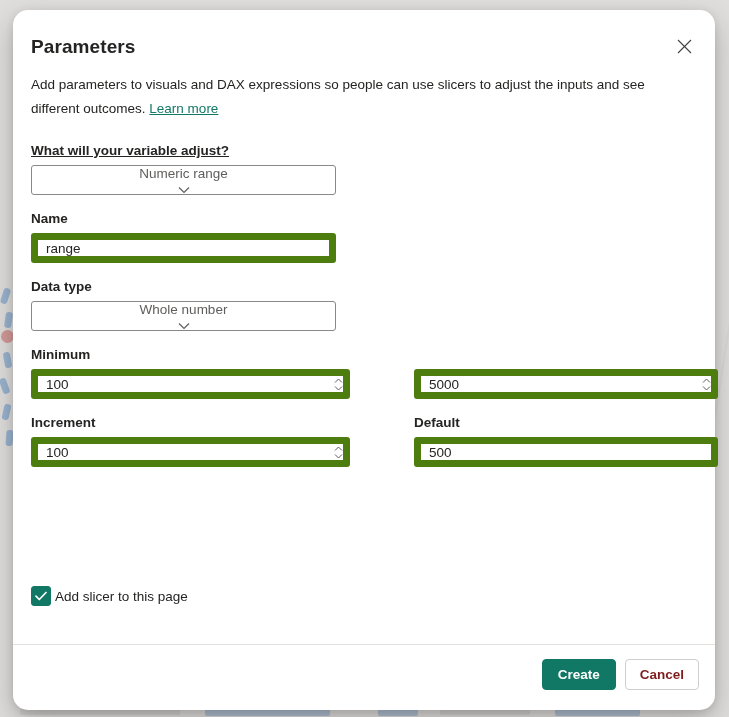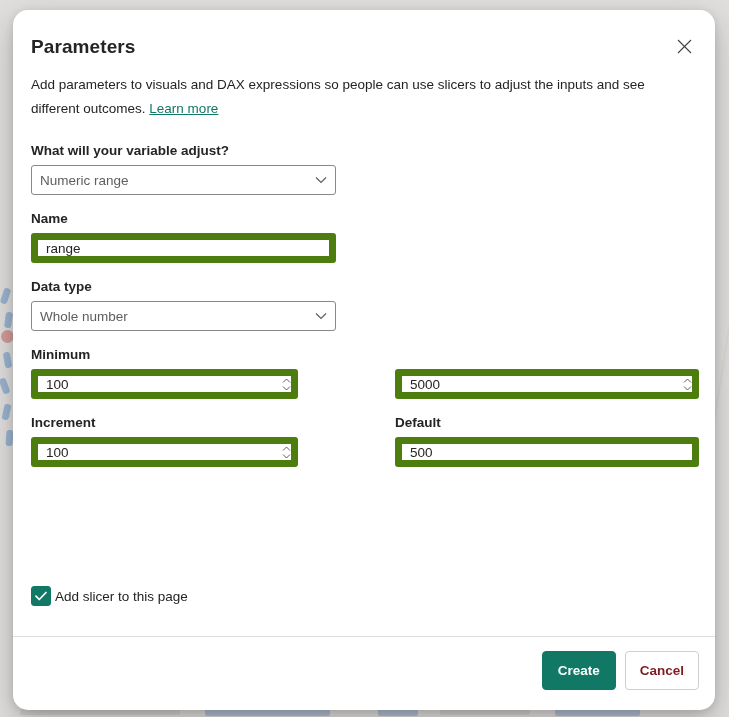--- a/index.html
+++ b/index.html
@@ -42,73 +42,74 @@
     cursor: pointer; background: transparent; border: none; color: #424242;
   }
 
   .dlg-desc {
     margin-top: 15px; font-size: 13.5px; line-height: 24px;
     color: #252423; max-width: 648px;
   }
   .link { color: #117865; text-decoration: underline; cursor: pointer; }
 
   .field-label { font-size: 13.5px; font-weight: 700; color: #252423; margin-bottom: 7px; }
-  .mt-first { margin-top: 22px; }
+  .mt-first { margin-top: 22px; text-decoration: underline; }
   .mt-field { margin-top: 16px; }
 
   .control {
     width: 305px; height: 30px;
     border: 1px solid #8a8886; border-radius: 3px;
     background: #fff;
     display: flex; align-items: center;
     font-size: 13.5px; padding: 0 8px;
     position: relative;
+    flex-direction: column;
   }
   .dropdown { cursor: pointer; color: #605e5c; justify-content: space-between; }
   .dropdown .chev { color: #605e5c; display: flex; align-items: center; }
 
   .text-input {
     width: 305px; height: 30px;
     border: 7px solid #4d7c0f; border-radius: 3px;
     font-family: "Liberation Sans", sans-serif;
     font-size: 13.5px; color: #252423; padding: 0 8px;
     outline: none; background: #fff;
   }
   .text-input.wide { width: 304px; }
 
-  .spin-wrap { position: relative; width: 267px; }
+  .spin-wrap { position: relative; width: 319px; }
   .spin-wrap.wide { width: 304px; }
   .spin-wrap .text-input { width: 100%; padding-right: 26px; }
   .spinners {
     position: absolute; right: 7px; top: 0; height: 30px;
     display: flex; flex-direction: column; justify-content: center;
     gap: 1px; color: #605e5c;
   }
   .spinners span { display: flex; line-height: 0; cursor: pointer; }
 
-  .row2 { display: grid; grid-template-columns: 305px 304px; column-gap: 59px; }
+  .row2 { display: grid; grid-template-columns: 305px 304px; column-gap: 78px; }
 
   .checkbox-row { margin-top: 119px; display: flex; align-items: center; gap: 4px; }
   .checkbox {
     width: 20px; height: 20px; border-radius: 3px;
     background: #117865; border: 1px solid #117865;
     display: flex; align-items: center; justify-content: center;
     cursor: pointer; flex: 0 0 auto;
   }
   .checkbox-label { font-size: 13.5px; color: #252423; }
 
   .dlg-divider { margin-top: 30px; height: 1px; background: #e1dfdd; width: 100%; flex: 0 0 auto; }
 
   .dlg-footer {
     flex: 0 0 auto;
     padding: 14px 16px 20px 16px;
     display: flex; justify-content: flex-end; gap: 9px; align-items: flex-start;
   }
   .btn {
-    height: 39px; min-width: 74px; padding: 0 14px;
+    height: 31px; min-width: 74px; padding: 0 14px;
     border-radius: 4px; font-family: "Liberation Sans", sans-serif;
     font-size: 13.5px; font-weight: 700; cursor: pointer;
   }
   .btn-primary { background: #117865; color: #ffffff; border: 1px solid #117865; }
   .btn-secondary { background: #ffffff; color: #7f1d1d; border: 1px solid #d1cfcd; }
 </style>
 </head>
 <body>
 
 <div class="backdrop">

